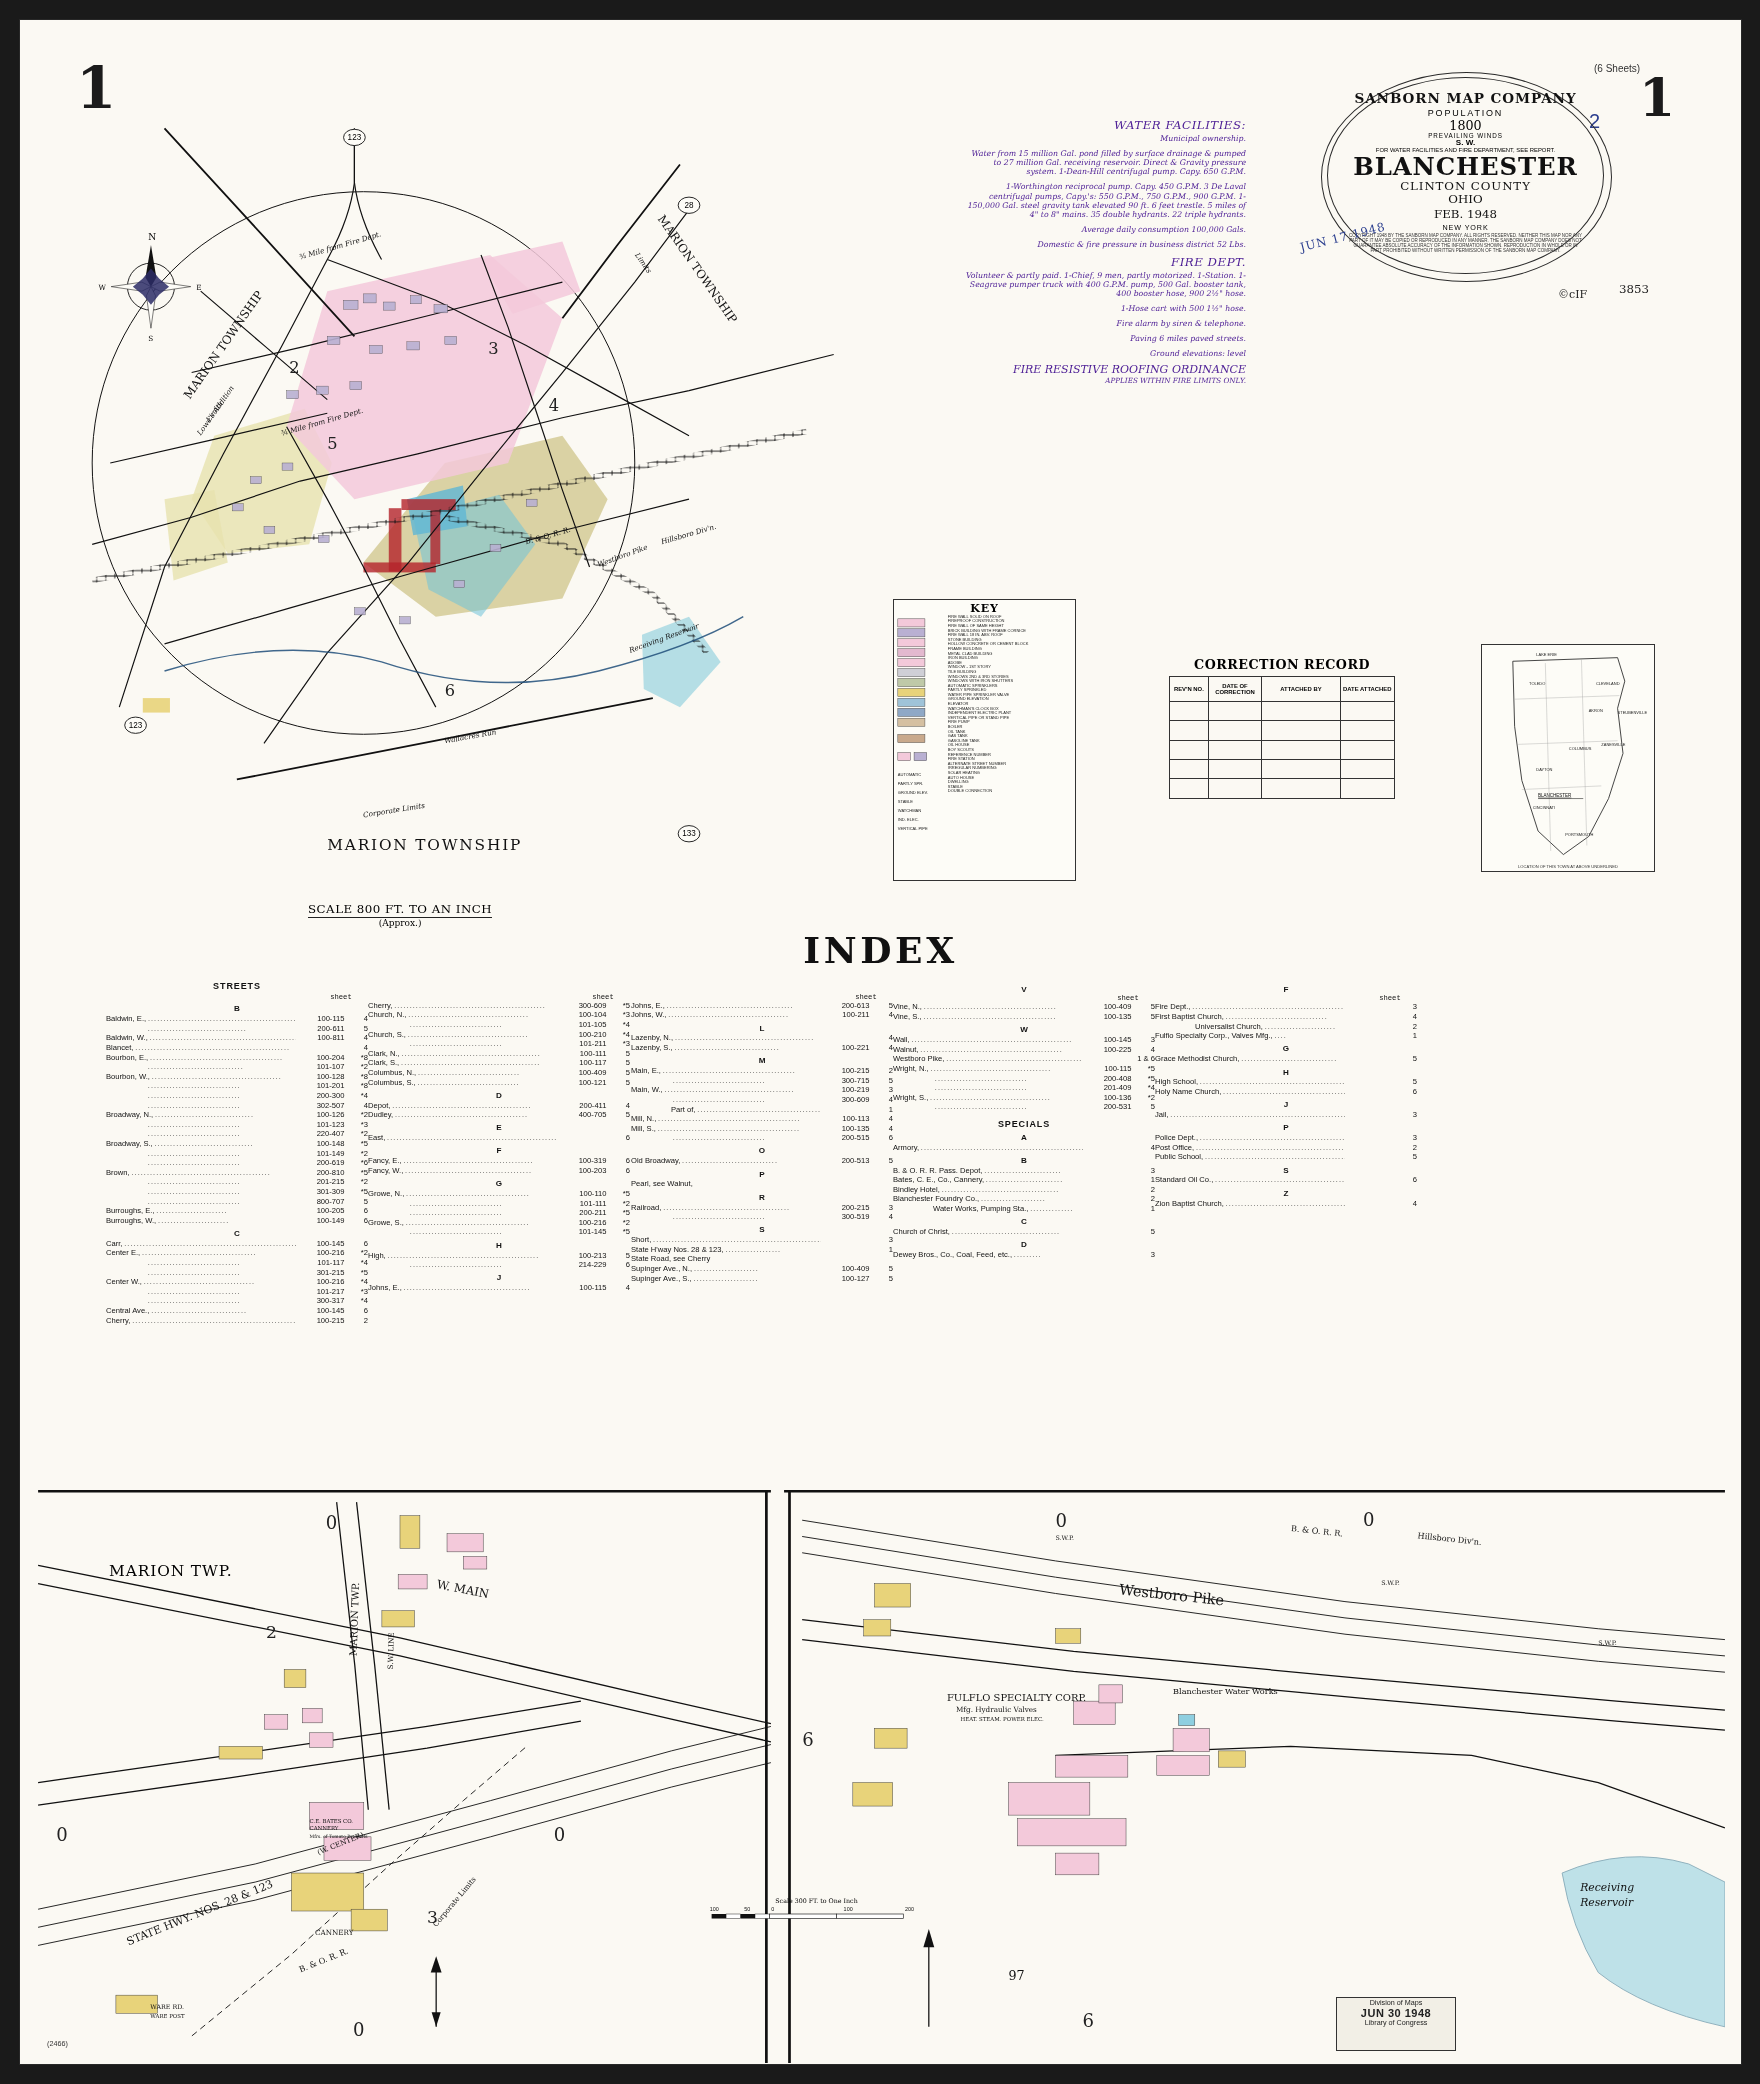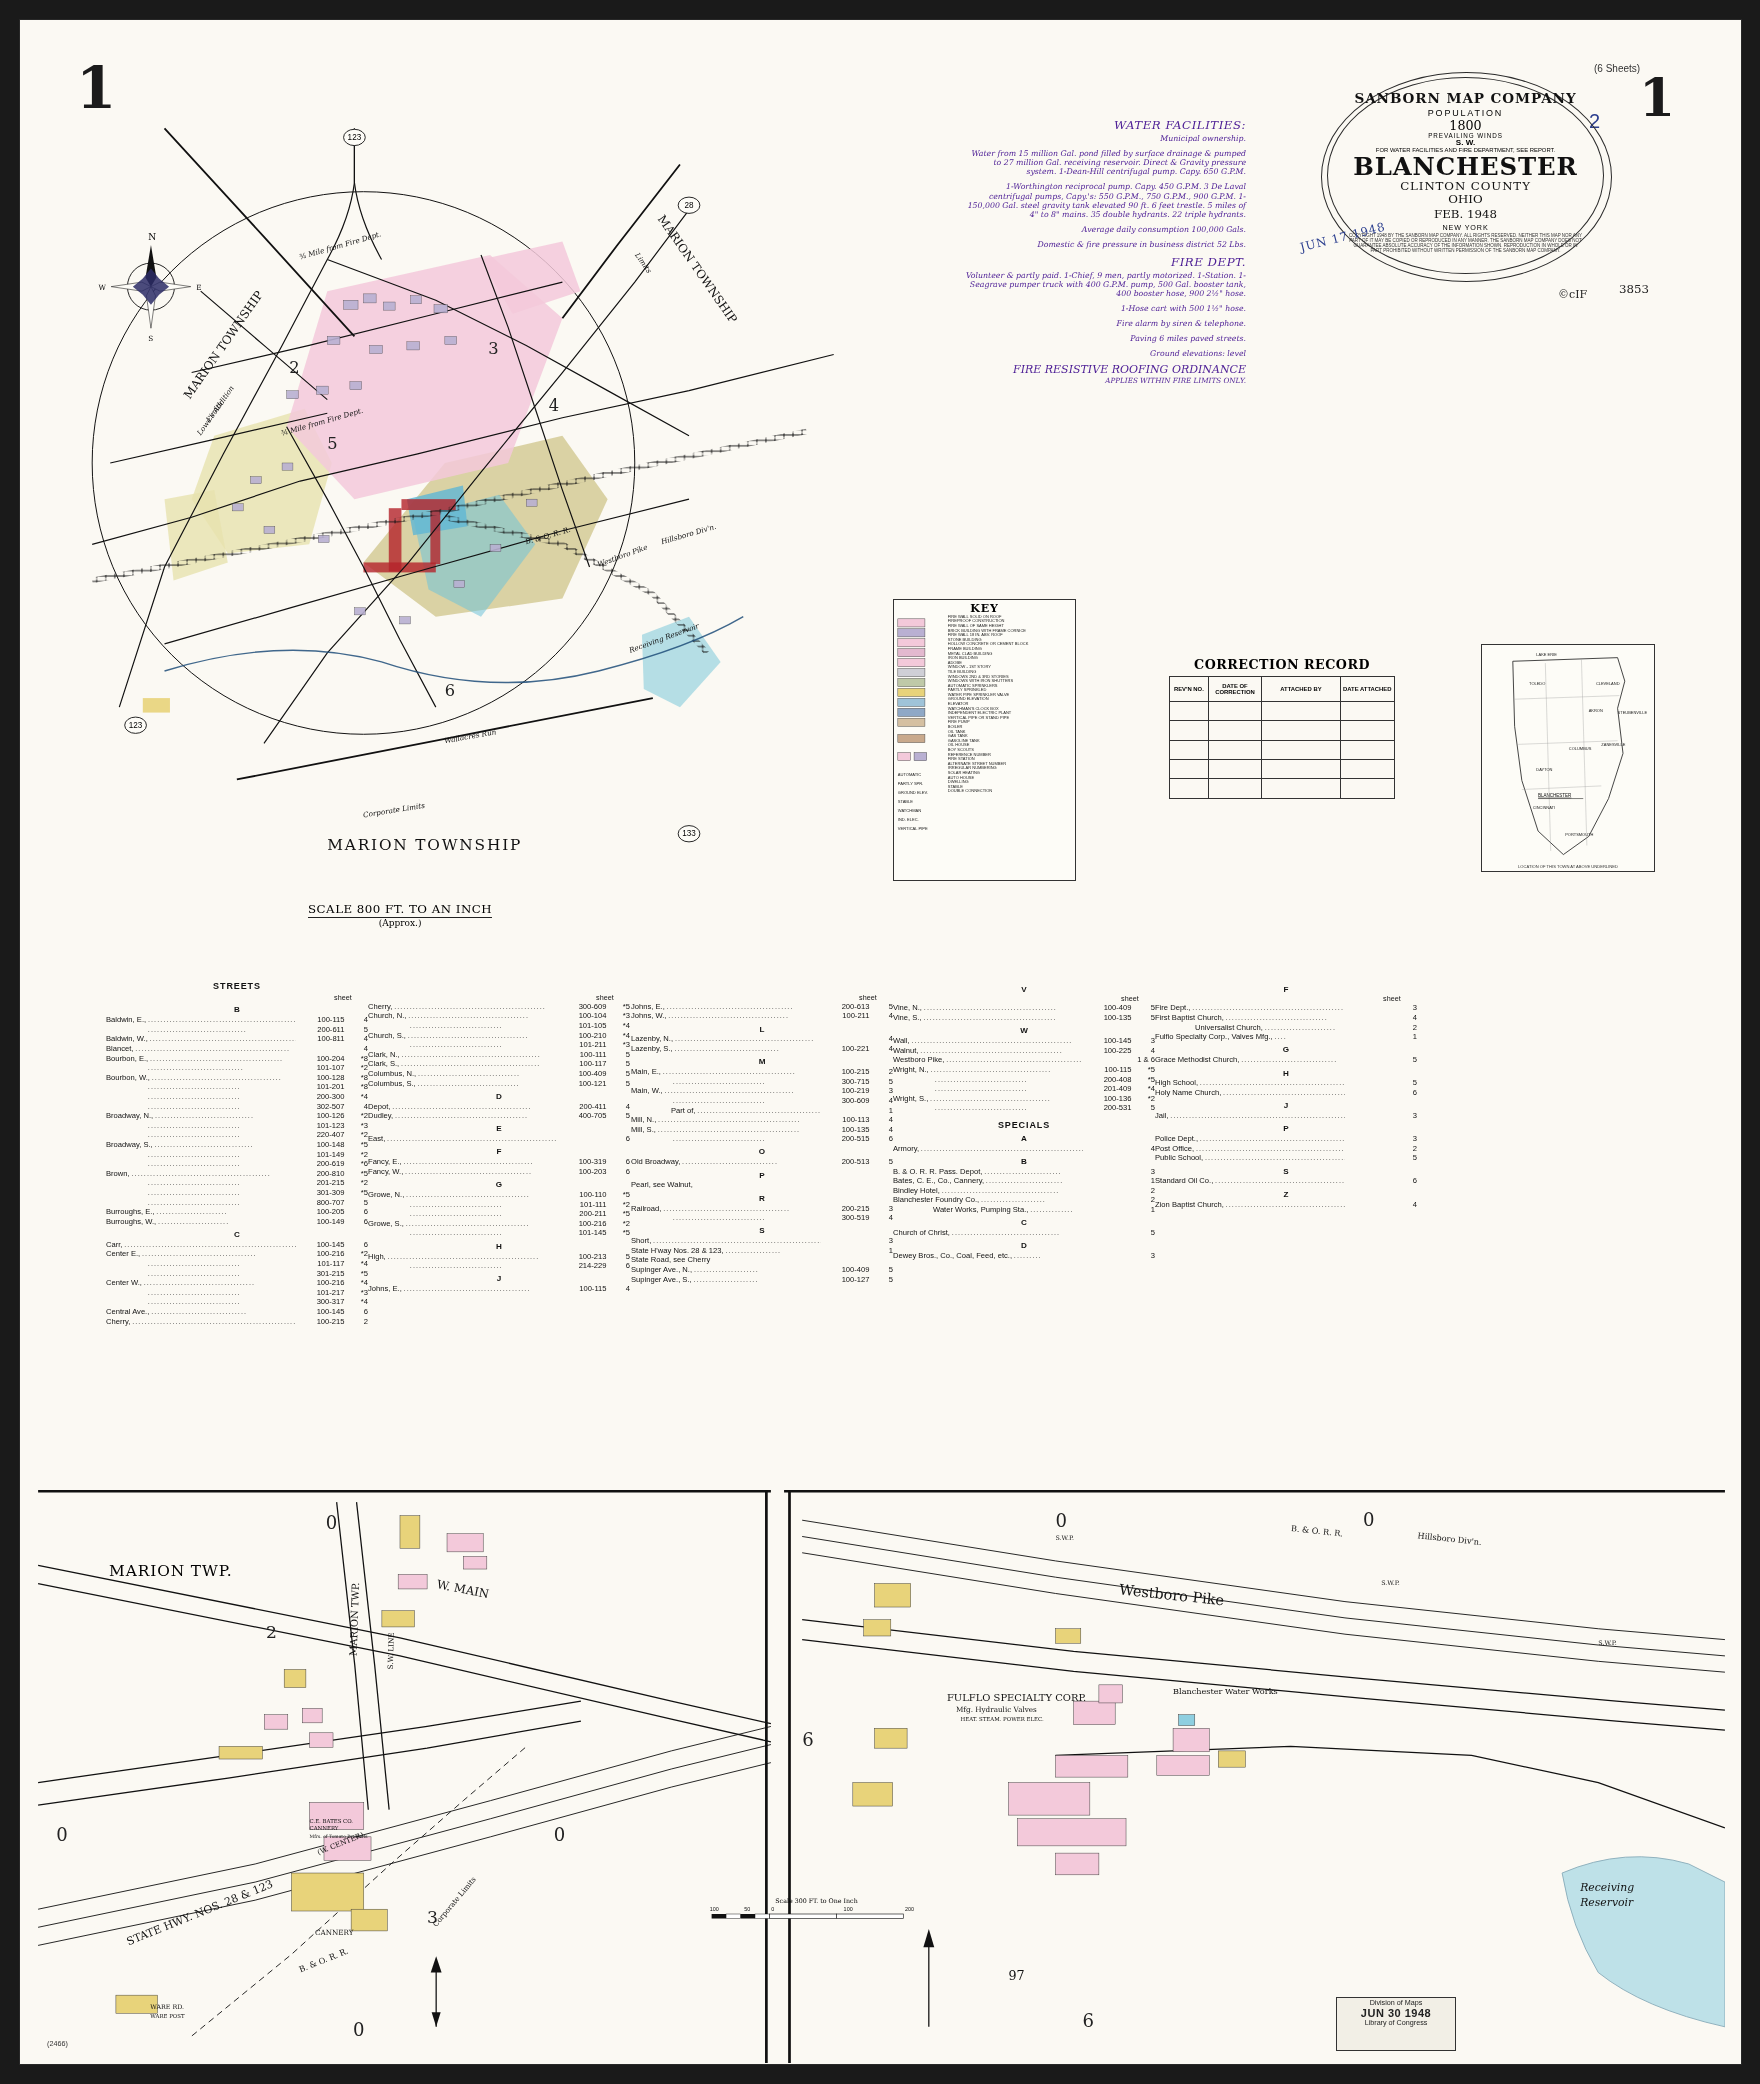--- a/index.html
+++ b/index.html
@@ -76,21 +76,21 @@
   #indexttl span{font-family:"DejaVu Serif",serif;font-weight:bold;font-size:36px;letter-spacing:3.6px;
      color:#111;-webkit-text-stroke:0px;}
 
   
   #index{left:86px;top:961px;width:1565px;height:470px;font-size:7.6px;color:#111;}
   .icol{position:absolute;top:0;width:262px;}
   .icol.c1{left:0;}    .icol.c2{left:262px;}
   .icol.c3{left:525px;} .icol.c4{left:787px;}
   .icol.c5{left:1049px;}
   .colhead{text-align:center;font-weight:bold;font-size:9px;letter-spacing:0.9px;margin-bottom:1.8px;font-family:"Liberation Sans",sans-serif;}
-  .sheethdr{text-align:right;font-size:7.2px;padding-right:16.3px;}
+  .sheethdr{text-align:right;font-size:7.2px;padding-right:16.3px;font-family:Liberation Mono, monospace;}
   .alpha{text-align:center;font-weight:bold;font-size:8.1px;margin:3.6px 0 0.9px;}
   .ie{display:flex;align-items:baseline;line-height:9.6px;white-space:nowrap;}
   .ie .nm{flex:0 0 auto;}
   .ie .dots{flex:1 1 auto;overflow:hidden;margin:0 1.8px;font-size:7.2px;color:#333;letter-spacing:1.1px;}
   .ie .pg{flex:0 0 auto;width:47px;text-align:right;}
   .ie .sh{flex:0 0 auto;width:23.5px;text-align:right;}
   .ie.ind .nm{padding-left:40px;}
   #footnote{left:0;top:1438px;width:1721px;text-align:center;font-size:7.2px;color:#111;}
 
   
@@ -434,20 +434,23 @@
       </g>
     </svg>
     <div class="cap">LOCATION OF THIS TOWN AT ABOVE UNDERLINED</div>
   </div>
 
   <div class="abs" id="scale">
     <div class="l1">SCALE  800 FT. TO AN INCH</div>
     <div class="l2">(Approx.)</div>
   </div>
 
+  <div class="abs" id="indexttl">
+    <span>INDEX</span>
+  </div>
 
   <div class="abs" id="index">
 
     <div class="icol c1">
       <div class="colhead">STREETS</div>
       <div class="sheethdr">sheet</div>
       <div class="alpha">B</div>
       <div class="ie">
             <span class="nm">Baldwin, E.,</span>
             <span class="dots">......................................................</span>

